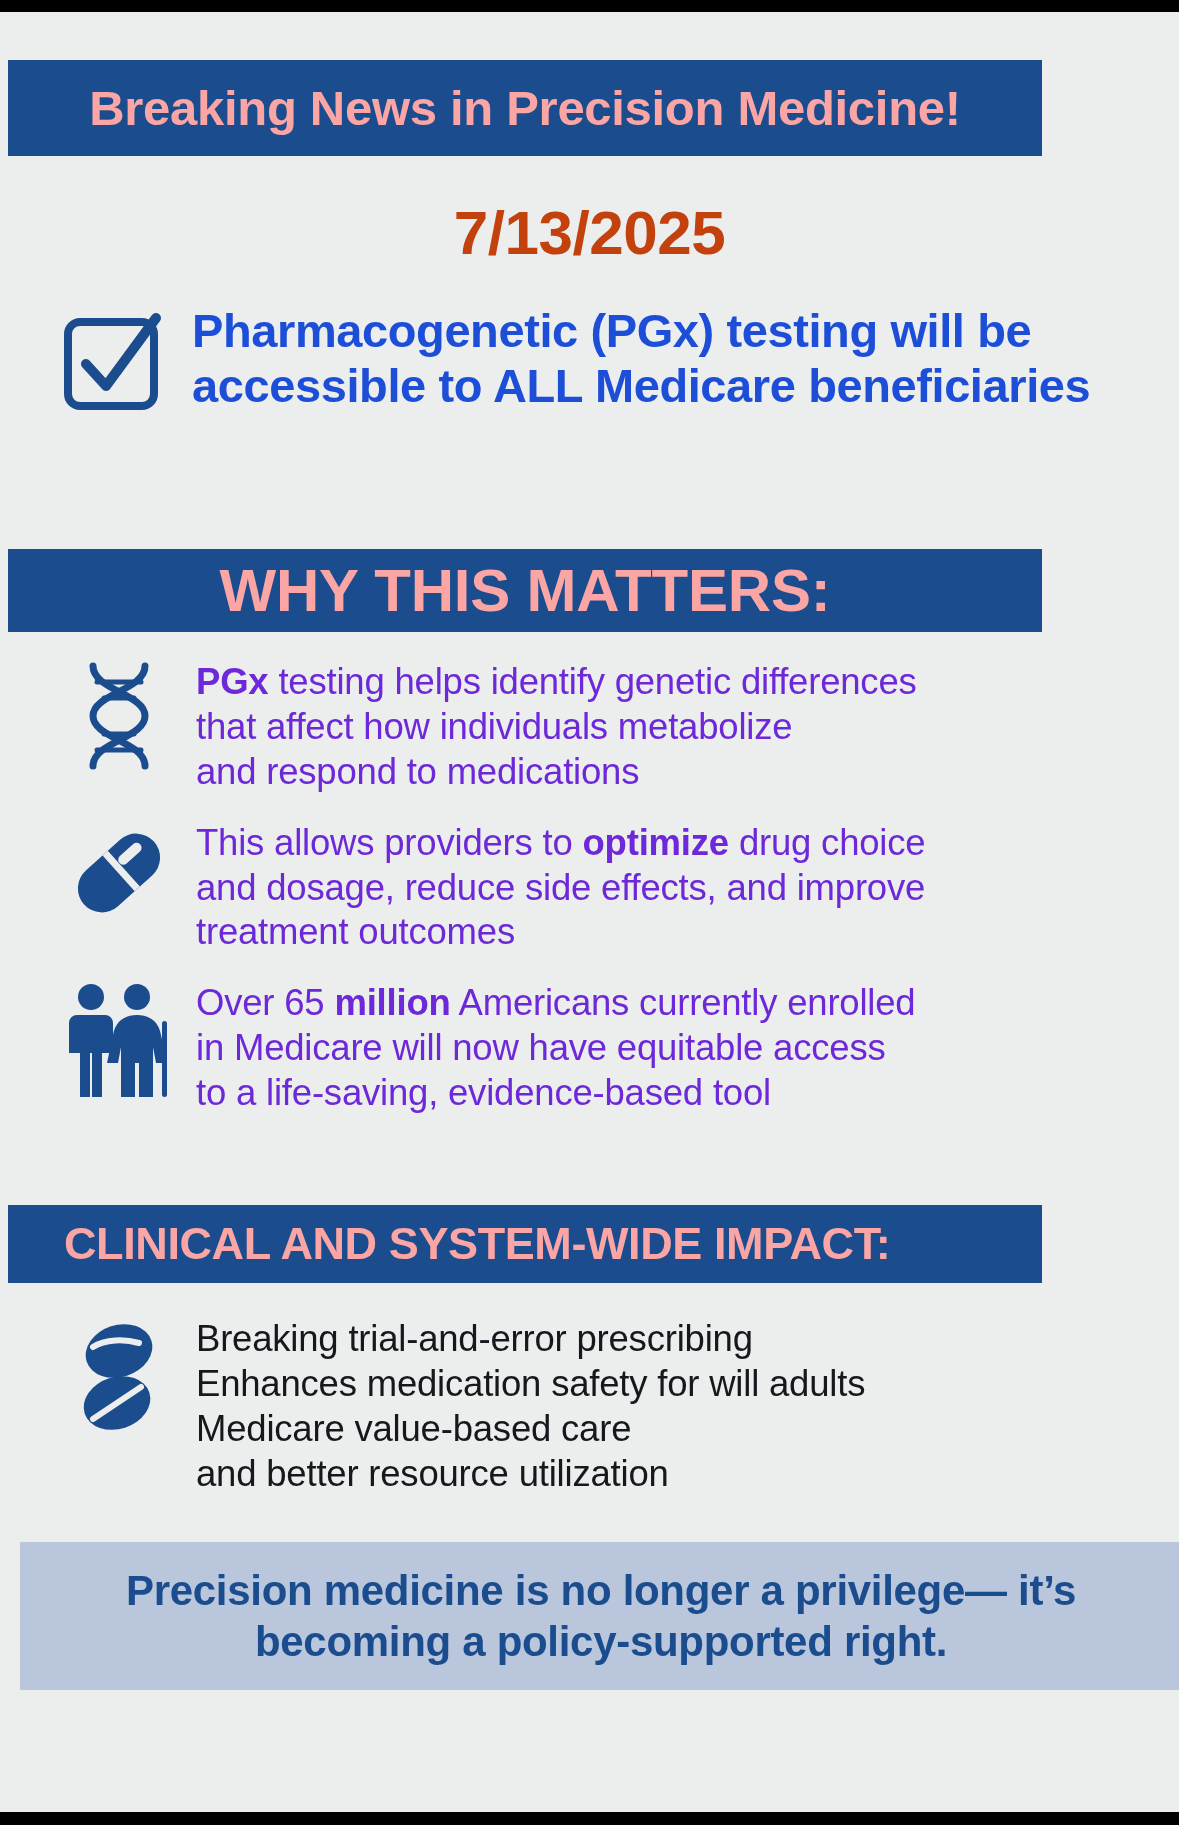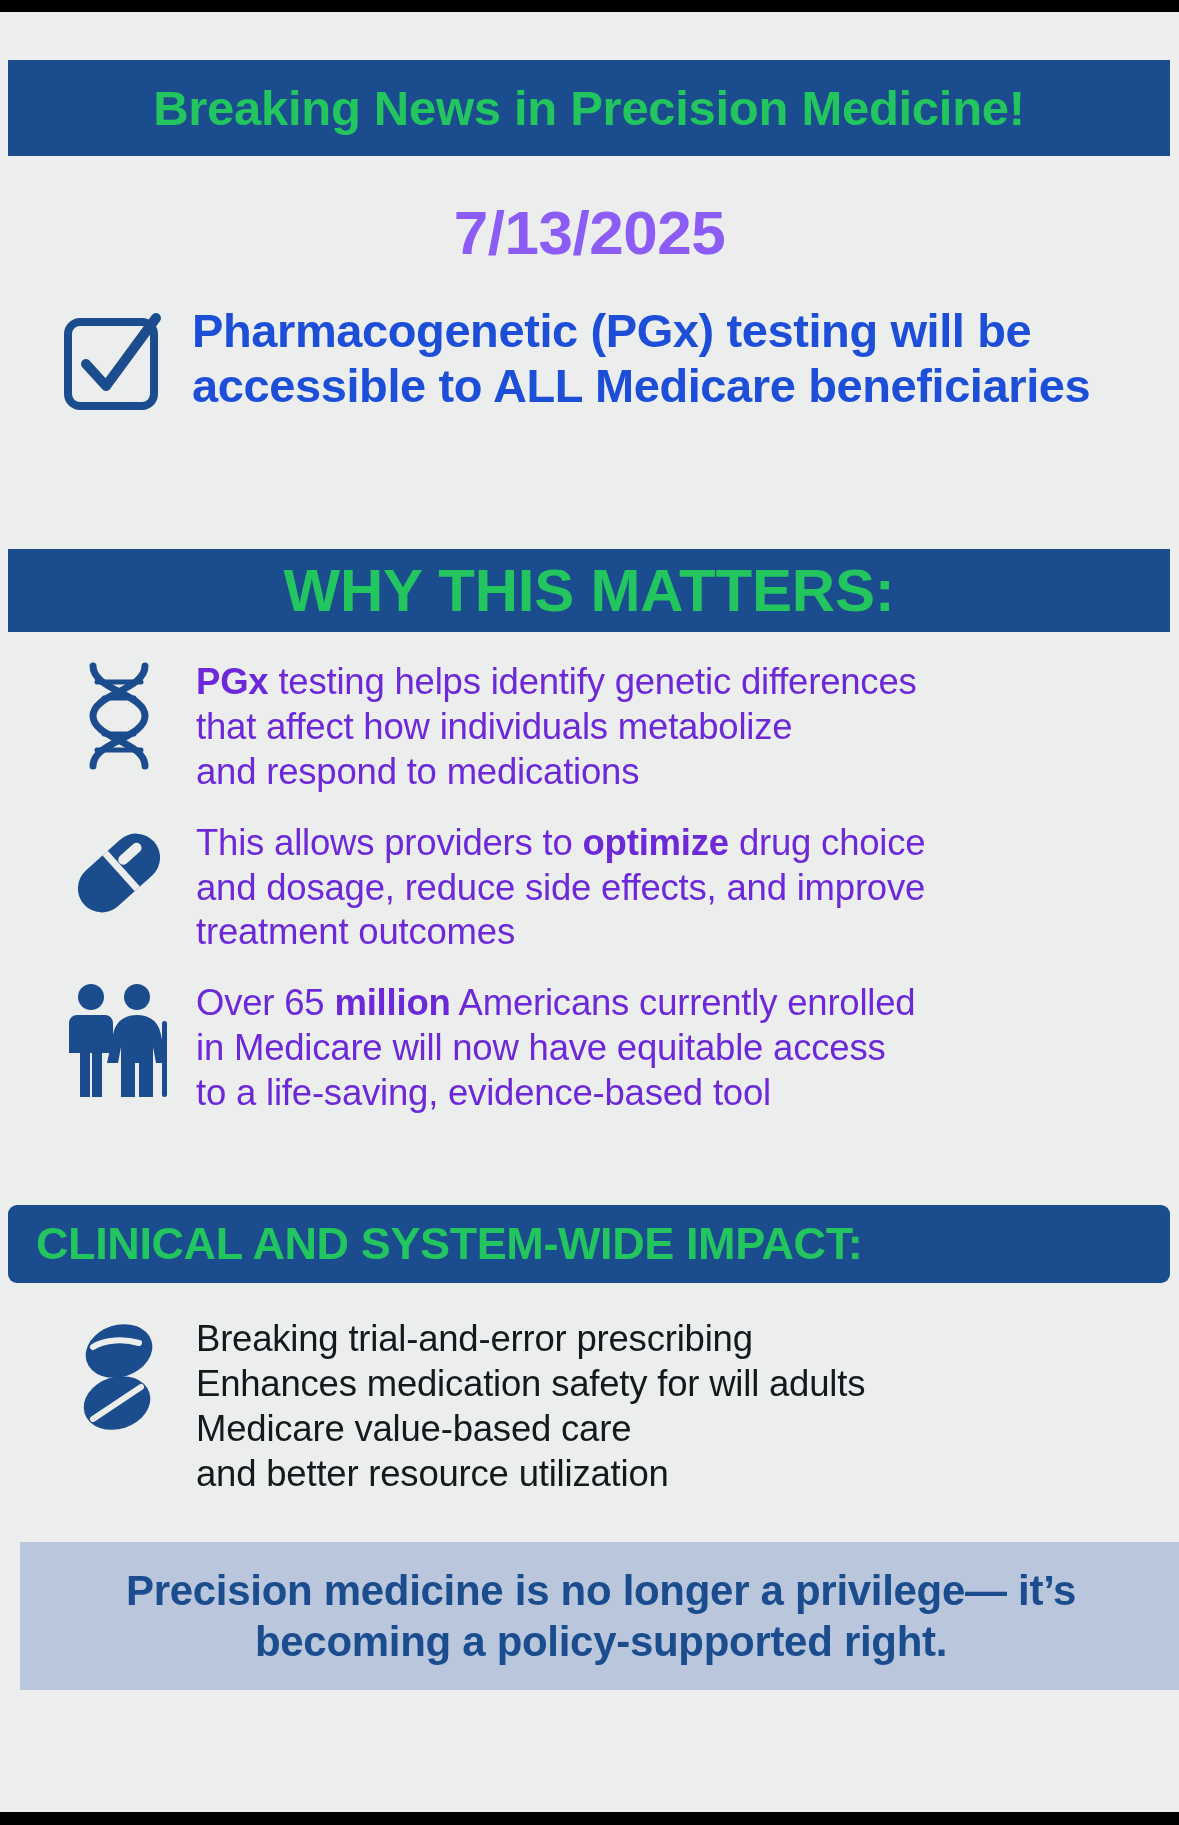--- a/index.html
+++ b/index.html
@@ -29,23 +29,23 @@
     width: 1179px;
     height: 1800px;
     background: #eceded;
     overflow: hidden;
   }
 
   
   .banner {
     position: absolute;
     left: 8px;
-    width: 1162px;
+    width: 1034px;
     background: #1b4d8e;
-    color: #22c55e;
+    color: #fca5a5;
     display: flex;
     align-items: center;
     justify-content: center;
     box-sizing: border-box;
   }
   .banner-top {
     top: 48px;
     height: 96px;
   }
   .banner-top .banner-text {
@@ -61,37 +61,36 @@
   .banner-why .banner-text {
     font-size: 60px;
     font-weight: bold;
     letter-spacing: -0.2px;
   }
 
   .banner-impact {
     top: 1193px;
     height: 78px;
     justify-content: flex-start;
-    padding-left: 28px;
-    border-radius: 9px;
+    padding-left: 56px;
   }
   .banner-impact .banner-text {
     font-size: 45px;
     font-weight: bold;
     letter-spacing: -0.4px;
   }
 
   
   .date {
     position: absolute;
     left: 0;
     top: 185px;
     width: 1179px;
     text-align: center;
-    color: #8b5cf6;
+    color: #c2410c;
     font-size: 62px;
     font-weight: bold;
     letter-spacing: -0.5px;
   }
 
   .headline-row {
     position: absolute;
     left: 62px;
     top: 292px;
     width: 1060px;

